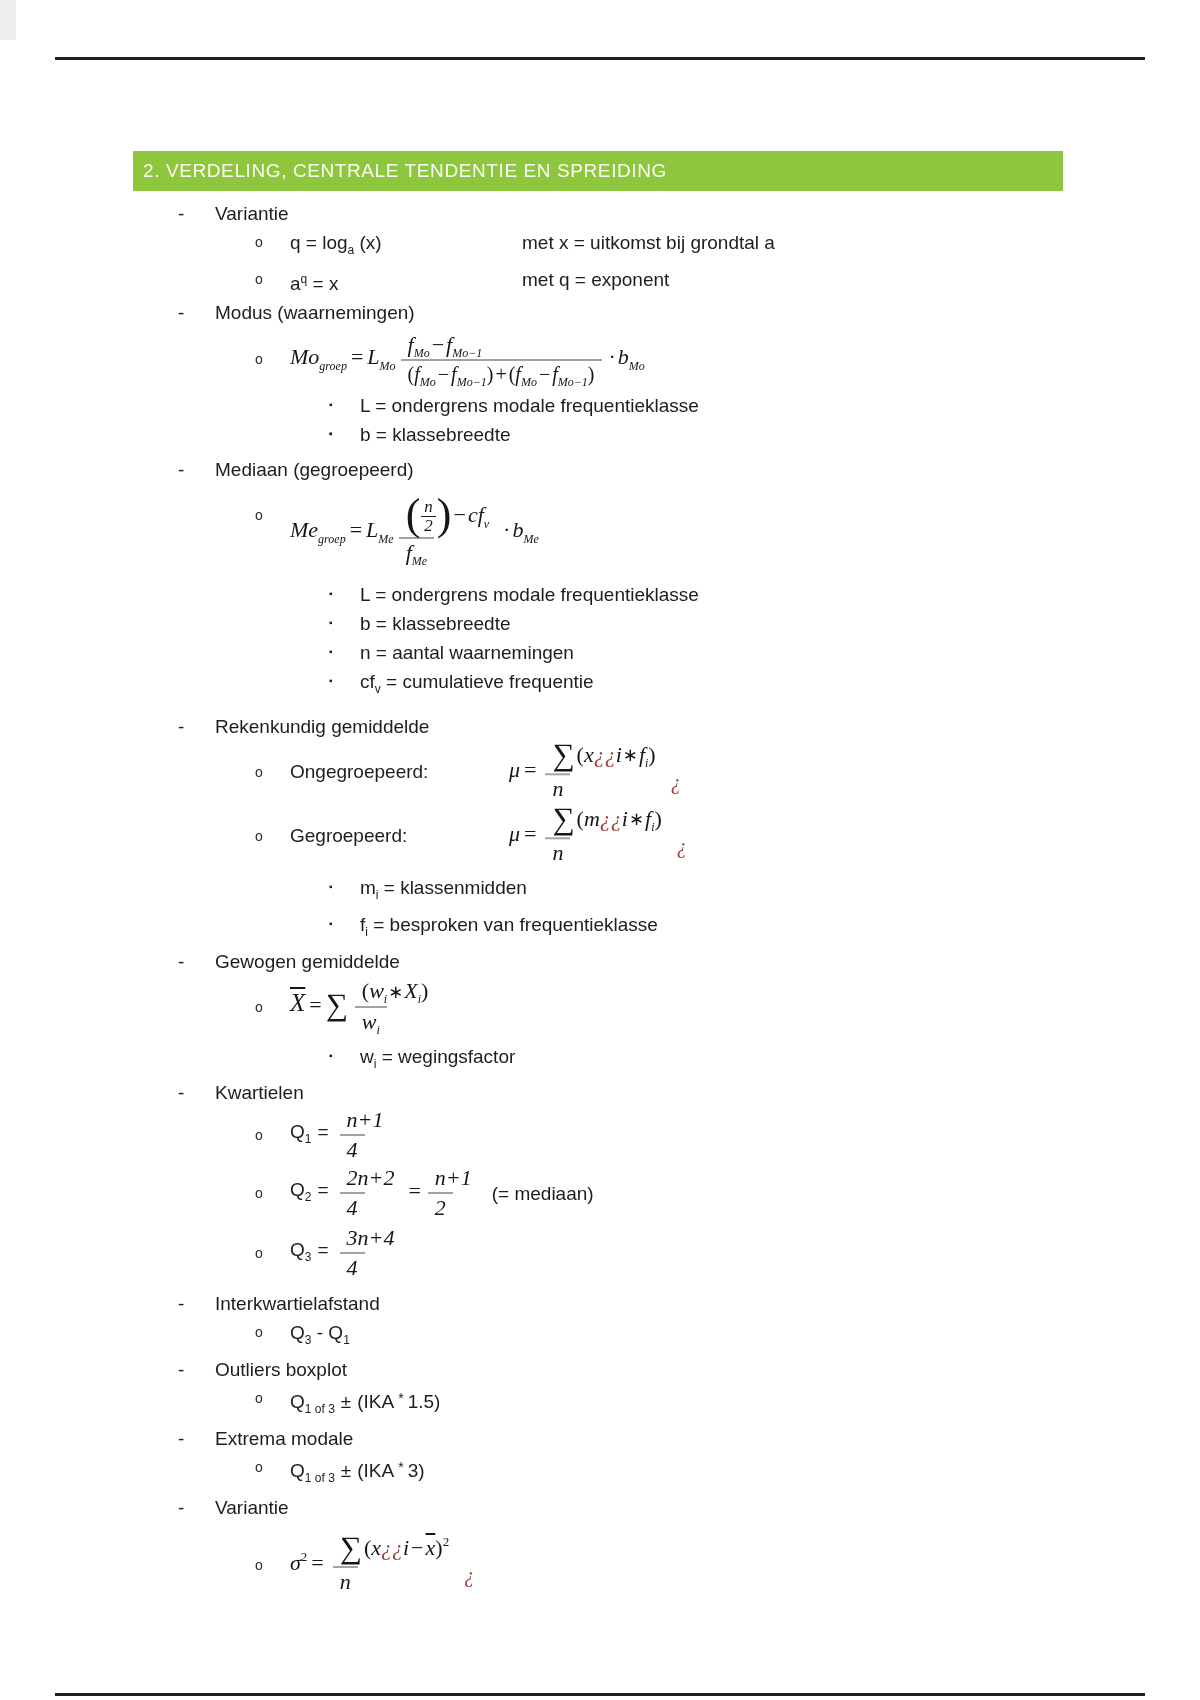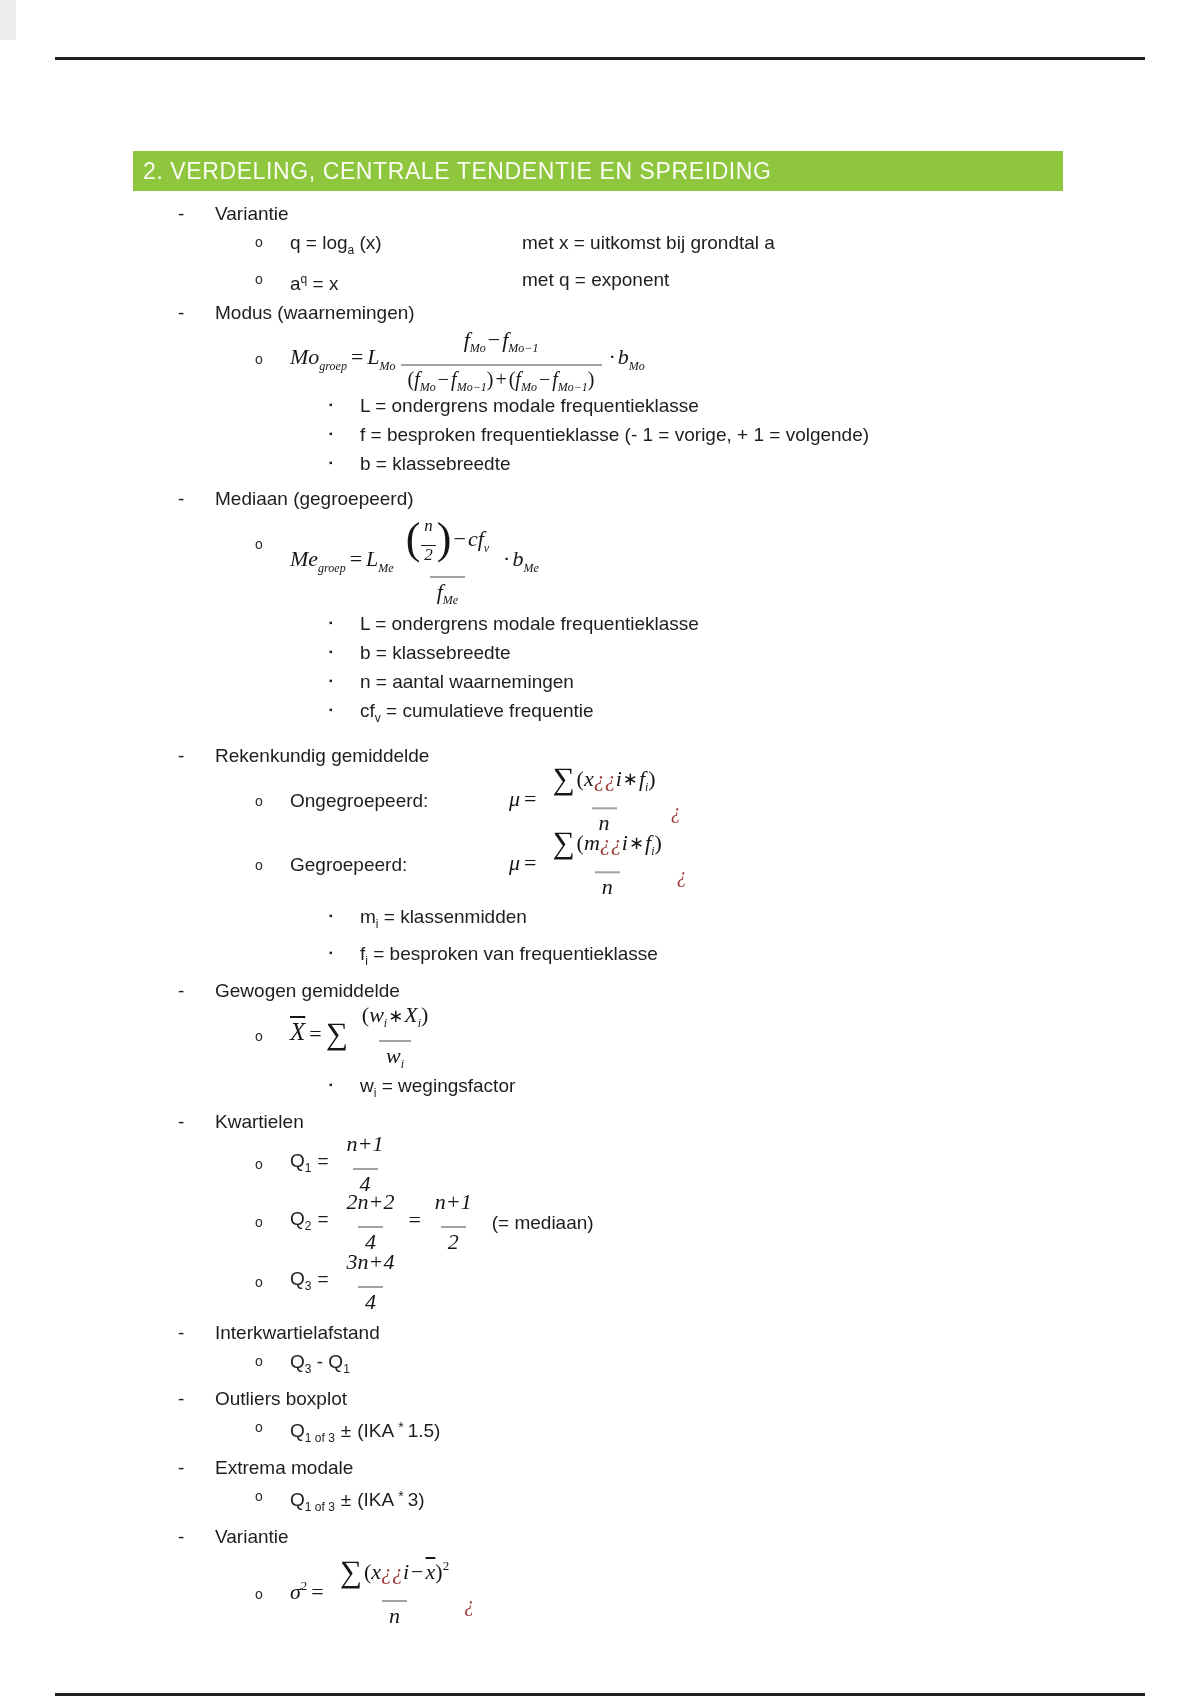--- a/index.html
+++ b/index.html
@@ -12,21 +12,21 @@
   .rule { position:absolute; left:55px; width:1090px; height:3px; background:var(--rule,#1c1c1c); }
   .rule.top { top:57px; }
   .rule.bottom { top:1693px; }
 
   .header-bar {
     position:absolute; left:133px; top:151px; width:930px; height:40px;
     background:var(--header-bg,#8ec63e); display:flex; align-items:center;
     padding-left:10px; box-sizing:border-box;
   }
   .header-bar .title {
-    color:var(--header-text,#fbfdf4); font-size:23px; letter-spacing:0.6px;
+    color:var(--header-text,#fbfdf4); font-size:19px; letter-spacing:0.6px;
   }
 
   .content { position:absolute; left:133px; top:199px; width:1010px; }
 
   .row { position:relative; font-size:19px; line-height:29px; }
   .l1 { padding-left:82px; }
   .l1 .dash { position:absolute; left:45px; top:0; }
   .l2 { padding-left:157px; }
   .l2 .ob { position:absolute; left:122px; top:0; font-size:14px; color:#2a2a2a; }
   .l3 { padding-left:227px; }
@@ -46,21 +46,21 @@
   sup.q { font-size:12px; }
 
   
   .math { font-family:"Liberation Serif", serif; font-style:italic; font-size:22px; line-height:1.2; color:#161616; }
   .math sub { font-size:12px; font-style:italic; line-height:0; }
   .math sup { font-size:13px; font-style:normal; line-height:0; }
   .math .p { font-style:normal; }
   .math .eqm { font-style:normal; margin:0 4px; }
   .math .op { font-style:normal; margin:0 2px; }
   .math .ast { font-style:normal; font-size:18px; margin:0 1px; }
-  .frac { display:inline-flex; flex-direction:column; align-items:center; text-align:center; vertical-align:middle; margin:0 5px;gap:10px; }
+  .frac { display:inline-flex; flex-direction:column; align-items:flex-start; text-align:center; vertical-align:middle; margin:0 5px; }
   .frac .num, .frac .den { padding:1px 7px; line-height:1.2; }
   .frac .den { border-top:2px solid #a3a3a3; }
   .den-small { font-size:20px; }
   .innerfrac { font-size:17px; margin:0 1px; vertical-align:middle; }
   .innerfrac .num, .innerfrac .den { padding:0 3px; line-height:1.1; }
   .innerfrac .den { border-top:1.5px solid #1c1c1c; }
   .bigp { font-size:44px; font-weight:300; font-style:normal; line-height:0.85; vertical-align:middle; position:relative; top:-2px; }
   .sum { font-style:normal; font-size:31px; line-height:1; vertical-align:middle; position:relative; top:-2px; margin-right:2px; }
   .red { color:var(--formula-red,#9c3c38); }
   .trail { font-size:20px; vertical-align:-12px; margin-left:3px; }
@@ -112,21 +112,20 @@
             <span class="num"><span>f</span><sub>Mo</sub><span class="op">−</span><span>f</span><sub>Mo−1</sub></span>
             <span class="den den-small"><span class="p">(</span><span>f</span><sub>Mo</sub><span class="op">−</span><span>f</span><sub>Mo−1</sub><span class="p">)</span><span class="op">+</span><span class="p">(</span><span>f</span><sub>Mo</sub><span class="op">−</span><span>f</span><sub>Mo−1</sub><span class="p">)</span></span>
           </span><span class="op">·</span><span>b</span><sub>Mo</sub></span>
     </div>
     <div class="row l3">
       <span class="sq">▪</span>
       <span>L = ondergrens modale frequentieklasse</span>
     </div>
     <div class="row l3">
       <span class="sq">▪</span>
-      <span>f = besproken frequentieklasse (- 1 = vorige, + 1 = volgende)</span>
     </div>
     <div class="row l3">
       <span class="sq">▪</span>
       <span>b = klassebreedte</span>
     </div>
 
     <div class="row l1 mt6">
       <span class="dash">-</span>
       <span>Mediaan (gegroepeerd)</span>
     </div>

